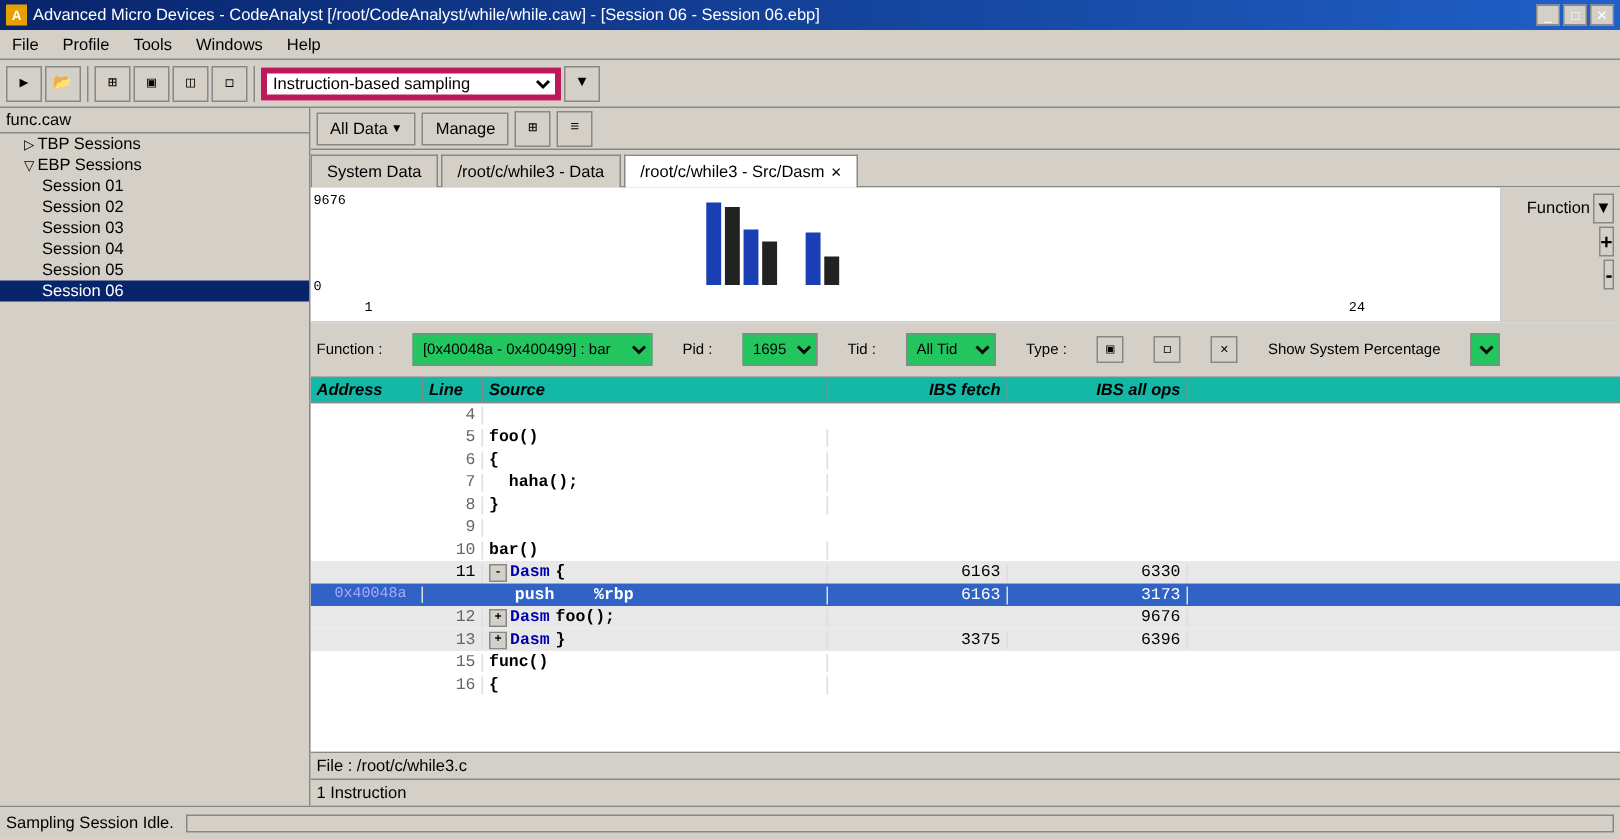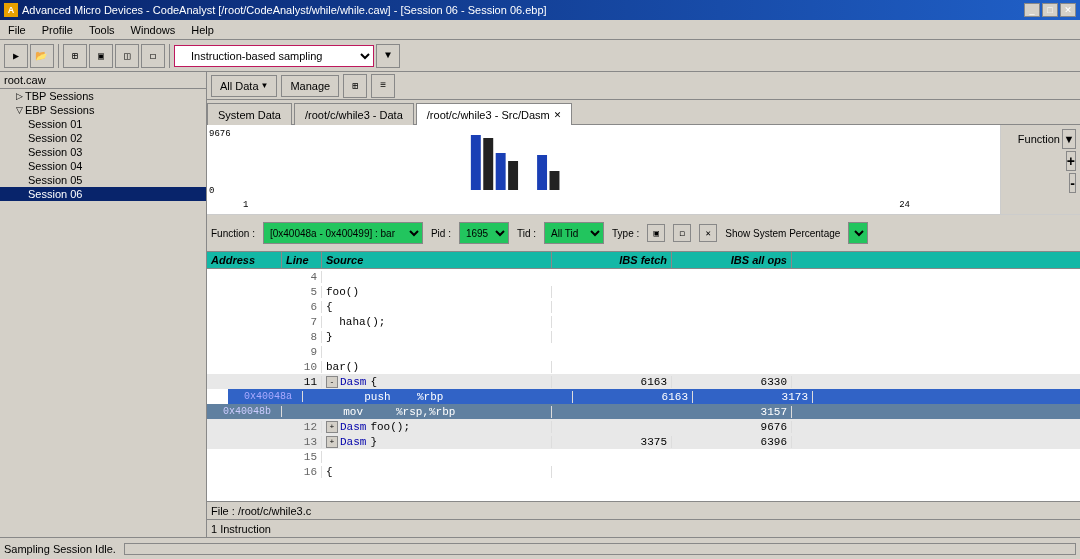--- a/index.html
+++ b/index.html
@@ -13,21 +13,21 @@
     .title-btn { width: 16px; height: 14px; background: #d4d0c8; border: 1px solid #888; display: flex; align-items: center; justify-content: center; font-size: 9px; cursor: pointer; }
 
     
     #menubar { background: #d4d0c8; height: 20px; display: flex; align-items: center; border-bottom: 1px solid #888; font-family: Arial, sans-serif; font-size: 11px; }
     .menu-item { padding: 2px 8px; cursor: pointer; }
 
     
     #toolbar { background: #d4d0c8; height: 32px; display: flex; align-items: center; padding: 2px 4px; gap: 2px; border-bottom: 1px solid #888; }
     .tool-btn { width: 24px; height: 24px; background: #d4d0c8; border: 1px solid #888; display: flex; align-items: center; justify-content: center; cursor: pointer; font-size: 10px; }
     .tool-sep { width: 1px; height: 24px; background: #888; margin: 0 2px; }
-    .toolbar-select { height: 22px; background: white; border: 1px solid #be185d; padding: 0 12px; font-size: 11px; min-width: 200px; }
+    .toolbar-select { height: 22px; background: white; border: 4px solid #be185d; padding: 0 0; font-size: 11px; min-width: 200px; }
 
     
     #main-layout { display: flex; height: calc(559px - 20px - 20px - 32px - 22px); }
 
     
     #statusbar { height: 22px; background: #d4d0c8; border-top: 1px solid #888; display: flex; align-items: center; padding: 0 4px; font-family: Arial, sans-serif; font-size: 11px; }
     #statusbar-progress { flex: 1; margin-left: 8px; }
     .progress-bar { height: 12px; background: #d4d0c8; border: 1px solid #888; }
 
     
@@ -57,46 +57,46 @@
     #chart-area { height: 90px; background: white; border-bottom: 1px solid #ccc; position: relative; display: flex; }
     #chart-canvas { flex: 1; position: relative; padding: 4px; }
     #chart-yaxis { position: absolute; left: 2px; top: 4px; font-size: 9px; }
     #chart-yaxis-bottom { position: absolute; left: 2px; bottom: 18px; font-size: 9px; }
     #chart-xaxis { position: absolute; bottom: 4px; left: 30px; right: 80px; display: flex; justify-content: space-between; font-size: 9px; }
     #function-control { width: 80px; display: flex; flex-direction: column; gap: 2px; padding: 4px; border-left: 1px solid #ccc; background: #d4d0c8; align-items: flex-end; }
     .func-btn { height: 20px; background: #d4d0c8; border: 1px solid #888; cursor: pointer; font-family: Arial, sans-serif; font-size: 11px; display: flex; align-items: center; justify-content: center; }
     .func-label { font-family: Arial, sans-serif; font-size: 11px; display: flex; align-items: center; justify-content: center; }
 
     
-    #function-bar { height: 28px; background: #d4d0c8; display: flex; align-items: center; padding: 18px 4px; gap: 8px; border-bottom: 1px solid #888; flex-wrap: nowrap; }
+    #function-bar { height: 28px; background: #d4d0c8; display: flex; align-items: center; padding: 18px 4px; gap: 20px; border-bottom: 1px solid #888; flex-wrap: nowrap; }
     .func-select { height: 22px; background: #22c55e; border: 1px solid #888; padding: 0 2px; font-family: Arial, sans-serif; font-size: 10px; }
     .func-label-sm { font-family: Arial, sans-serif; font-size: 10px; white-space: nowrap; }
     .small-icon-btn { width: 18px; height: 18px; background: #d4d0c8; border: 1px solid #888; cursor: pointer; display: flex; align-items: center; justify-content: center; font-size: 9px; }
 
     
     #data-table-container { flex: 1; overflow: hidden; display: flex; flex-direction: column; }
     #table-header { display: flex; background: #14b8a6; border-bottom: 1px solid #888; font-family: Arial, sans-serif; font-size: 11px; font-weight: bold; font-style: italic; }
     .th { padding: 2px 4px; border-right: 1px solid #888; white-space: nowrap; }
     .th-address { width: 75px; }
     .th-line { width: 40px; }
     .th-source { width: 230px; }
     .th-ibs-fetch { width: 120px; text-align: right; }
     .th-ibs-all { width: 120px; text-align: right; }
 
     #table-body { flex: 1; overflow-y: auto; background: white; position: relative; }
     .tr { display: flex; font-family: 'Courier New', monospace; font-size: 11px; height: 15px; align-items: center; }
-    .tr.selected-blue { background: #3163c6; color: white; margin-left: 21px; }
+    .tr.selected-blue { background: #3163c6; color: white; }
     .tr.selected-gray { background: #6080a0; color: white; }
     .tr.dasm-row { background: #e8e8e8; }
     .td { padding: 0 4px; border-right: 1px solid #ddd; white-space: nowrap; overflow: hidden; }
     .td-address { width: 75px; font-size: 10px; color: #0000cc; }
     .td-address.selected { color: white; }
     .td-line { width: 40px; text-align: right; color: #666; }
     .td-line.selected { color: white; }
-    .td-source { width: 230px; }
+    .td-source { width: 230px; font-weight: bold; }
     .td-ibs-fetch { width: 120px; text-align: right; }
     .td-ibs-all { width: 120px; text-align: right; }
     .expand-btn { width: 12px; height: 12px; background: #d4d0c8; border: 1px solid #888; cursor: pointer; font-size: 8px; display: inline-flex; align-items: center; justify-content: center; margin-right: 2px; }
     
     
     #file-bar { height: 18px; background: #d4d0c8; border-top: 1px solid #888; display: flex; align-items: center; padding: 0 4px; font-family: Arial, sans-serif; font-size: 11px; }
 
     
     .chart-svg { position: absolute; left: 30px; top: 8px; right: 82px; bottom: 22px; }
   </style>
@@ -135,21 +135,21 @@
   <select class="toolbar-select">
     <option>Instruction-based sampling</option>
   </select>
   <div class="tool-btn">▼</div>
 </div>
 
 <div id="main-layout">
 
   <div id="sidebar">
     <div id="sidebar-header">
-      <span>root.caw</span>
+      <span>func.caw</span>
     </div>
     <div class="tree-item tree-indent-1">
       <span class="tree-arrow">▷</span>
       <span>TBP Sessions</span>
     </div>
     <div class="tree-item tree-indent-1">
       <span class="tree-arrow">▽</span>
       <span>EBP Sessions</span>
     </div>
     <div class="tree-item tree-indent-2">
@@ -334,27 +334,20 @@
         </div>
 
         <div class="tr selected-blue">
           <div class="td td-address selected" style="padding-left:16px; color:#aaaaff;">0x40048a</div>
           <div class="td td-line selected"></div>
           <div class="td td-source" style="padding-left:8px;">&nbsp;&nbsp;push&nbsp;&nbsp;&nbsp;&nbsp;%rbp</div>
           <div class="td td-ibs-fetch">6163</div>
           <div class="td td-ibs-all">3173</div>
         </div>
 
-        <div class="tr selected-gray">
-          <div class="td td-address selected" style="padding-left:16px; color:#ccccff;">0x40048b</div>
-          <div class="td td-line selected"></div>
-          <div class="td td-source" style="padding-left:8px;">&nbsp;&nbsp;mov&nbsp;&nbsp;&nbsp;&nbsp;&nbsp;%rsp,%rbp</div>
-          <div class="td td-ibs-fetch"></div>
-          <div class="td td-ibs-all">3157</div>
-        </div>
 
         <div class="tr dasm-row">
           <div class="td td-address"></div>
           <div class="td td-line">12</div>
           <div class="td td-source" style="display:flex; align-items:center;">
             <span class="expand-btn">+</span>
             <span style="color:#0000aa; margin-right:4px;">Dasm</span>
             <span>foo();</span>
           </div>
           <div class="td td-ibs-fetch"></div>
@@ -370,20 +363,21 @@
             <span>}</span>
           </div>
           <div class="td td-ibs-fetch">3375</div>
           <div class="td td-ibs-all">6396</div>
         </div>
 
 
         <div class="tr">
           <div class="td td-address"></div>
           <div class="td td-line">15</div>
+          <div class="td td-source">func()</div>
           <div class="td td-ibs-fetch"></div>
           <div class="td td-ibs-all"></div>
         </div>
 
         <div class="tr">
           <div class="td td-address"></div>
           <div class="td td-line">16</div>
           <div class="td td-source">{</div>
           <div class="td td-ibs-fetch"></div>
           <div class="td td-ibs-all"></div>

